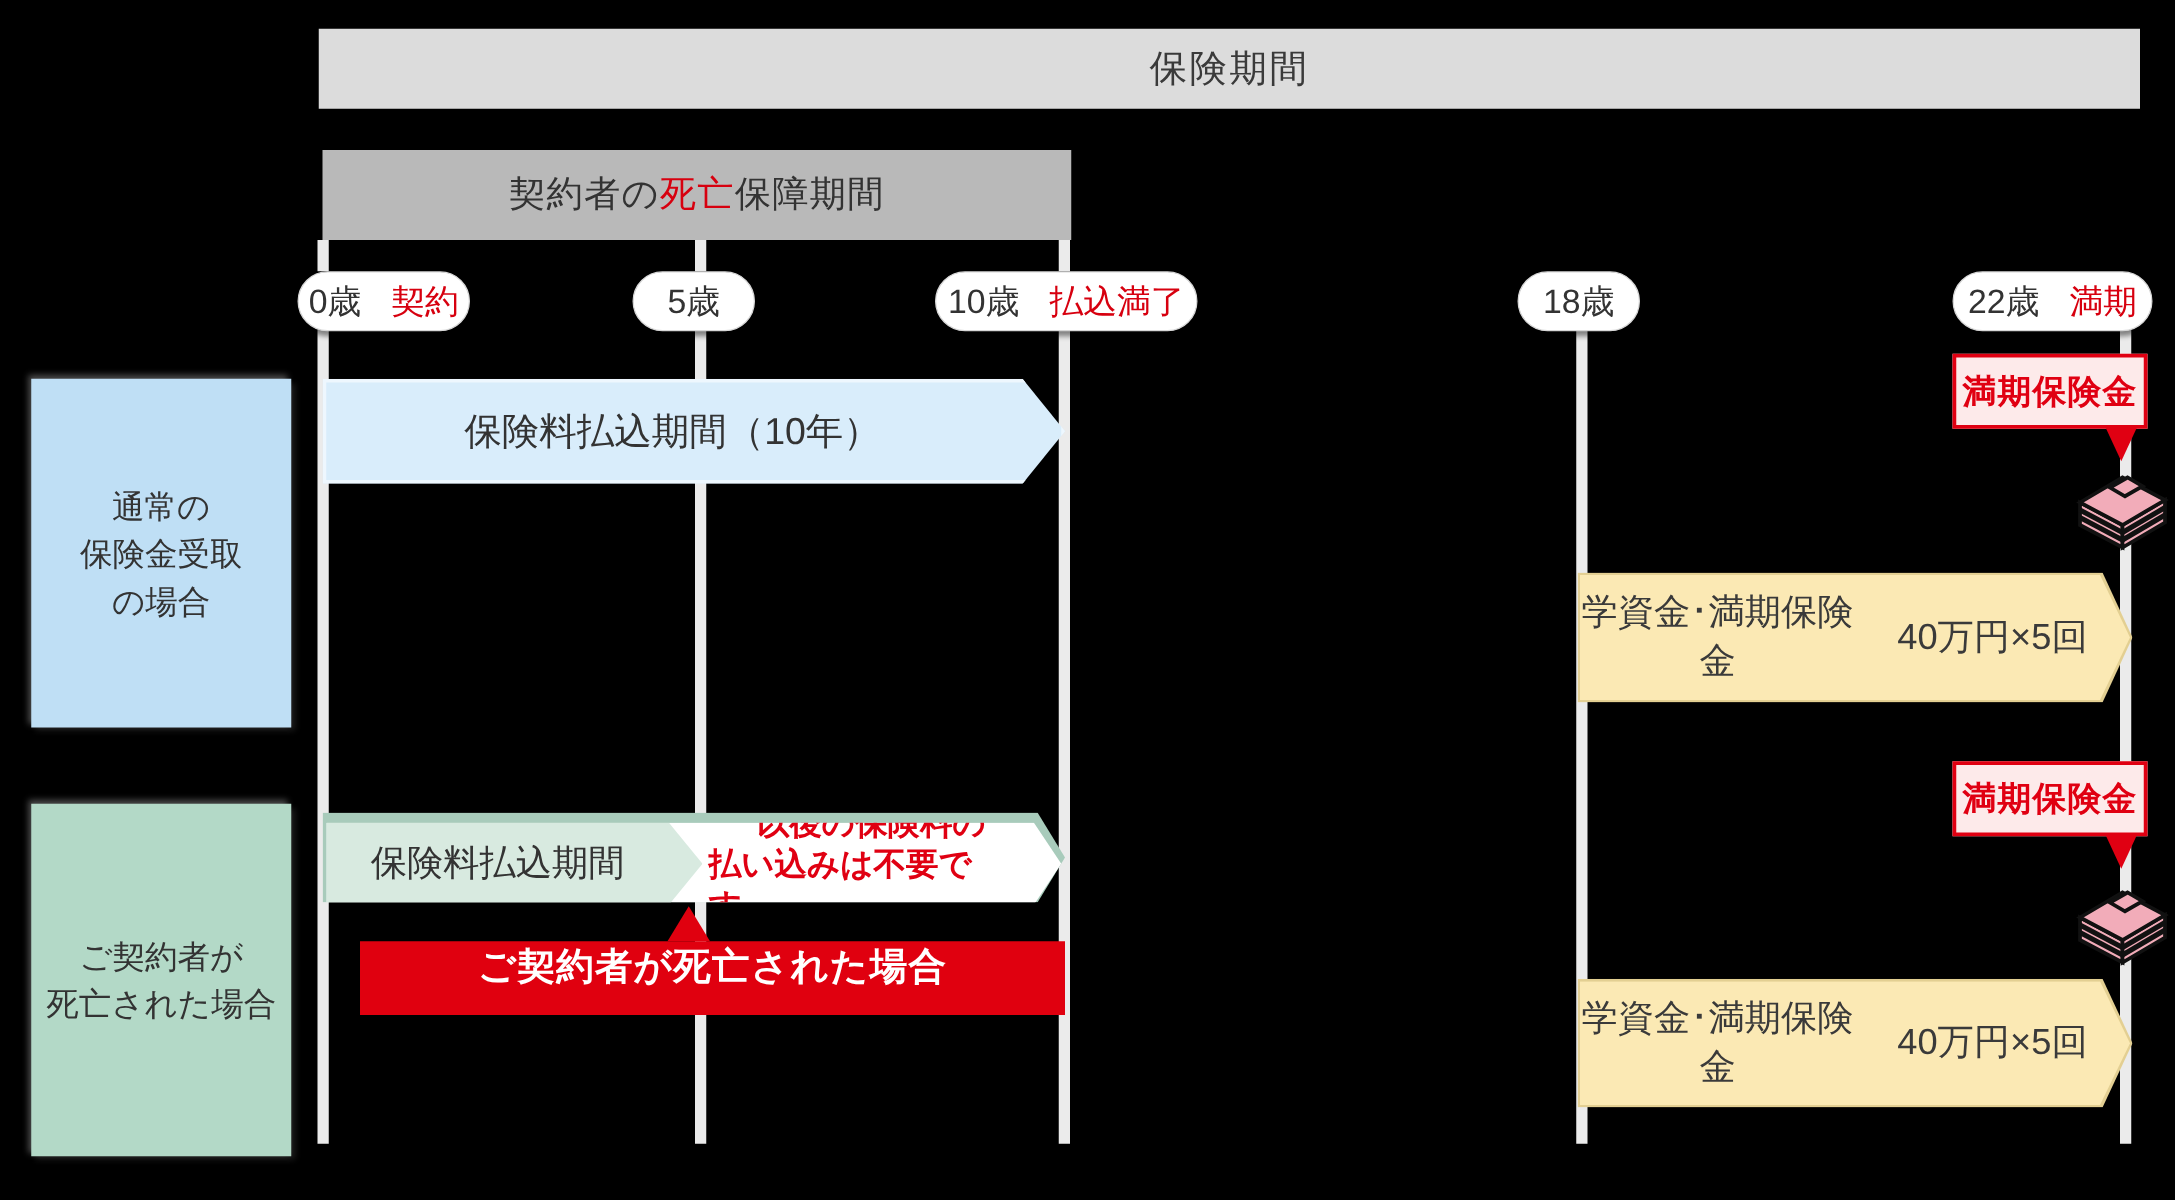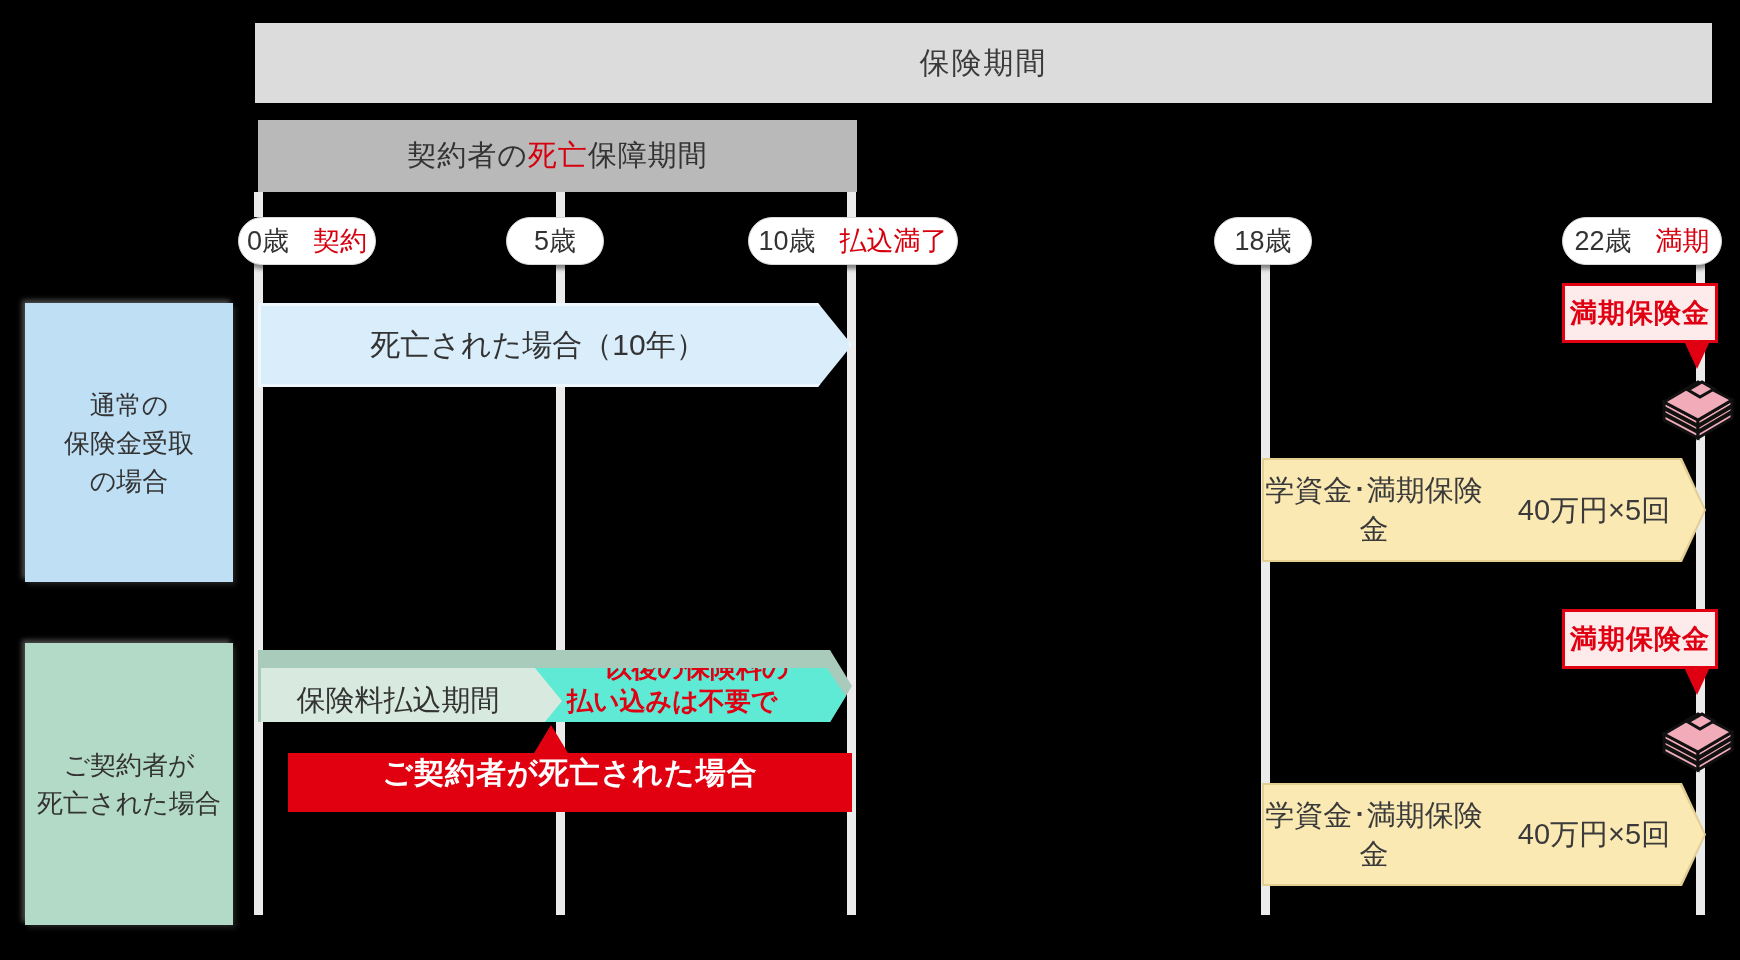--- a/index.html
+++ b/index.html
@@ -2,21 +2,21 @@
 <html><head>
 <meta charset="utf-8">
 <style>
   html,body{margin:0;padding:0;background:#000;}
   .canvas{
     position:relative;width:1740px;height:960px;background:#000;overflow:hidden;
     font-family:"Liberation Sans","DejaVu Sans",sans-serif;color:#333;
   }
   
   .topbar{
-    position:absolute;left:255px;top:23px;width:1457px;height:80px;
+    position:absolute;left:255px;top:23px;width:1457px;height:64px;
     background:#dcdcdc;display:flex;align-items:center;justify-content:center;
     font-size:30px;letter-spacing:2px;color:#3a3a3a;
   }
   .deathbar{
     position:absolute;left:258px;top:120px;width:599px;height:72px;
     background:#b9b9b9;display:flex;align-items:center;justify-content:center;
     font-size:29px;letter-spacing:1px;color:#333;
   }
   .red-text{color:#d7000f;}
   
@@ -44,21 +44,21 @@
     display:flex;align-items:center;justify-content:center;
     font-size:30px;color:#333;box-shadow:inset 0 0 0 3px #eef7fe;
   }
   .blue-arrow span{margin-right:34px;}
   
   .green-arrow-outer{
     position:absolute;left:258px;top:650px;width:594px;height:72px;z-index:2;
     background:#a8cbbb;clip-path:polygon(0 0,572px 0,100% 50%,572px 100%,0 100%);
   }
   .green-arrow-inner{
-    position:absolute;left:3px;top:18px;width:588px;height:66px;background:#5eead4;
+    position:absolute;left:3px;top:8px;width:588px;height:66px;background:#ffffff;
     clip-path:polygon(0 0,566px 0,100% 50%,566px 100%,0 100%);
   }
   .green-arrow-fill{
     position:absolute;left:0;top:0;width:301px;height:66px;background:#d8eae0;
     clip-path:polygon(0 0,274px 0,100% 50%,274px 100%,0 100%);
   }
   .green-arrow-label{
     position:absolute;left:0;top:0;width:274px;height:66px;display:flex;
     align-items:center;justify-content:center;font-size:29px;color:#333;
   }
@@ -156,21 +156,21 @@
     <span>通常の</span>
     <span>保険金受取</span>
     <span>の場合</span>
   </div>
   <div class="label-box green">
     <span>ご契約者が</span>
     <span>死亡された場合</span>
   </div>
 
   <div class="blue-arrow">
-    <span>死亡された場合（10年）</span>
+    <span>保険料払込期間（10年）</span>
   </div>
 
   <div class="callout first">
     <span>満期保険金</span>
   </div>
   <div class="callout-tail first"></div>
   <svg class="money first" viewBox="0 0 86 76">
     <polygon points="14,34 14,52 48,70 48,52" fill="#f2acb9" stroke="#111" stroke-width="3"></polygon>
     <polygon points="48,52 48,70 82,50 82,32" fill="#f2acb9" stroke="#111" stroke-width="3"></polygon>
     <line x1="14" y1="40" x2="48" y2="58" stroke="#111" stroke-width="4"></line>

